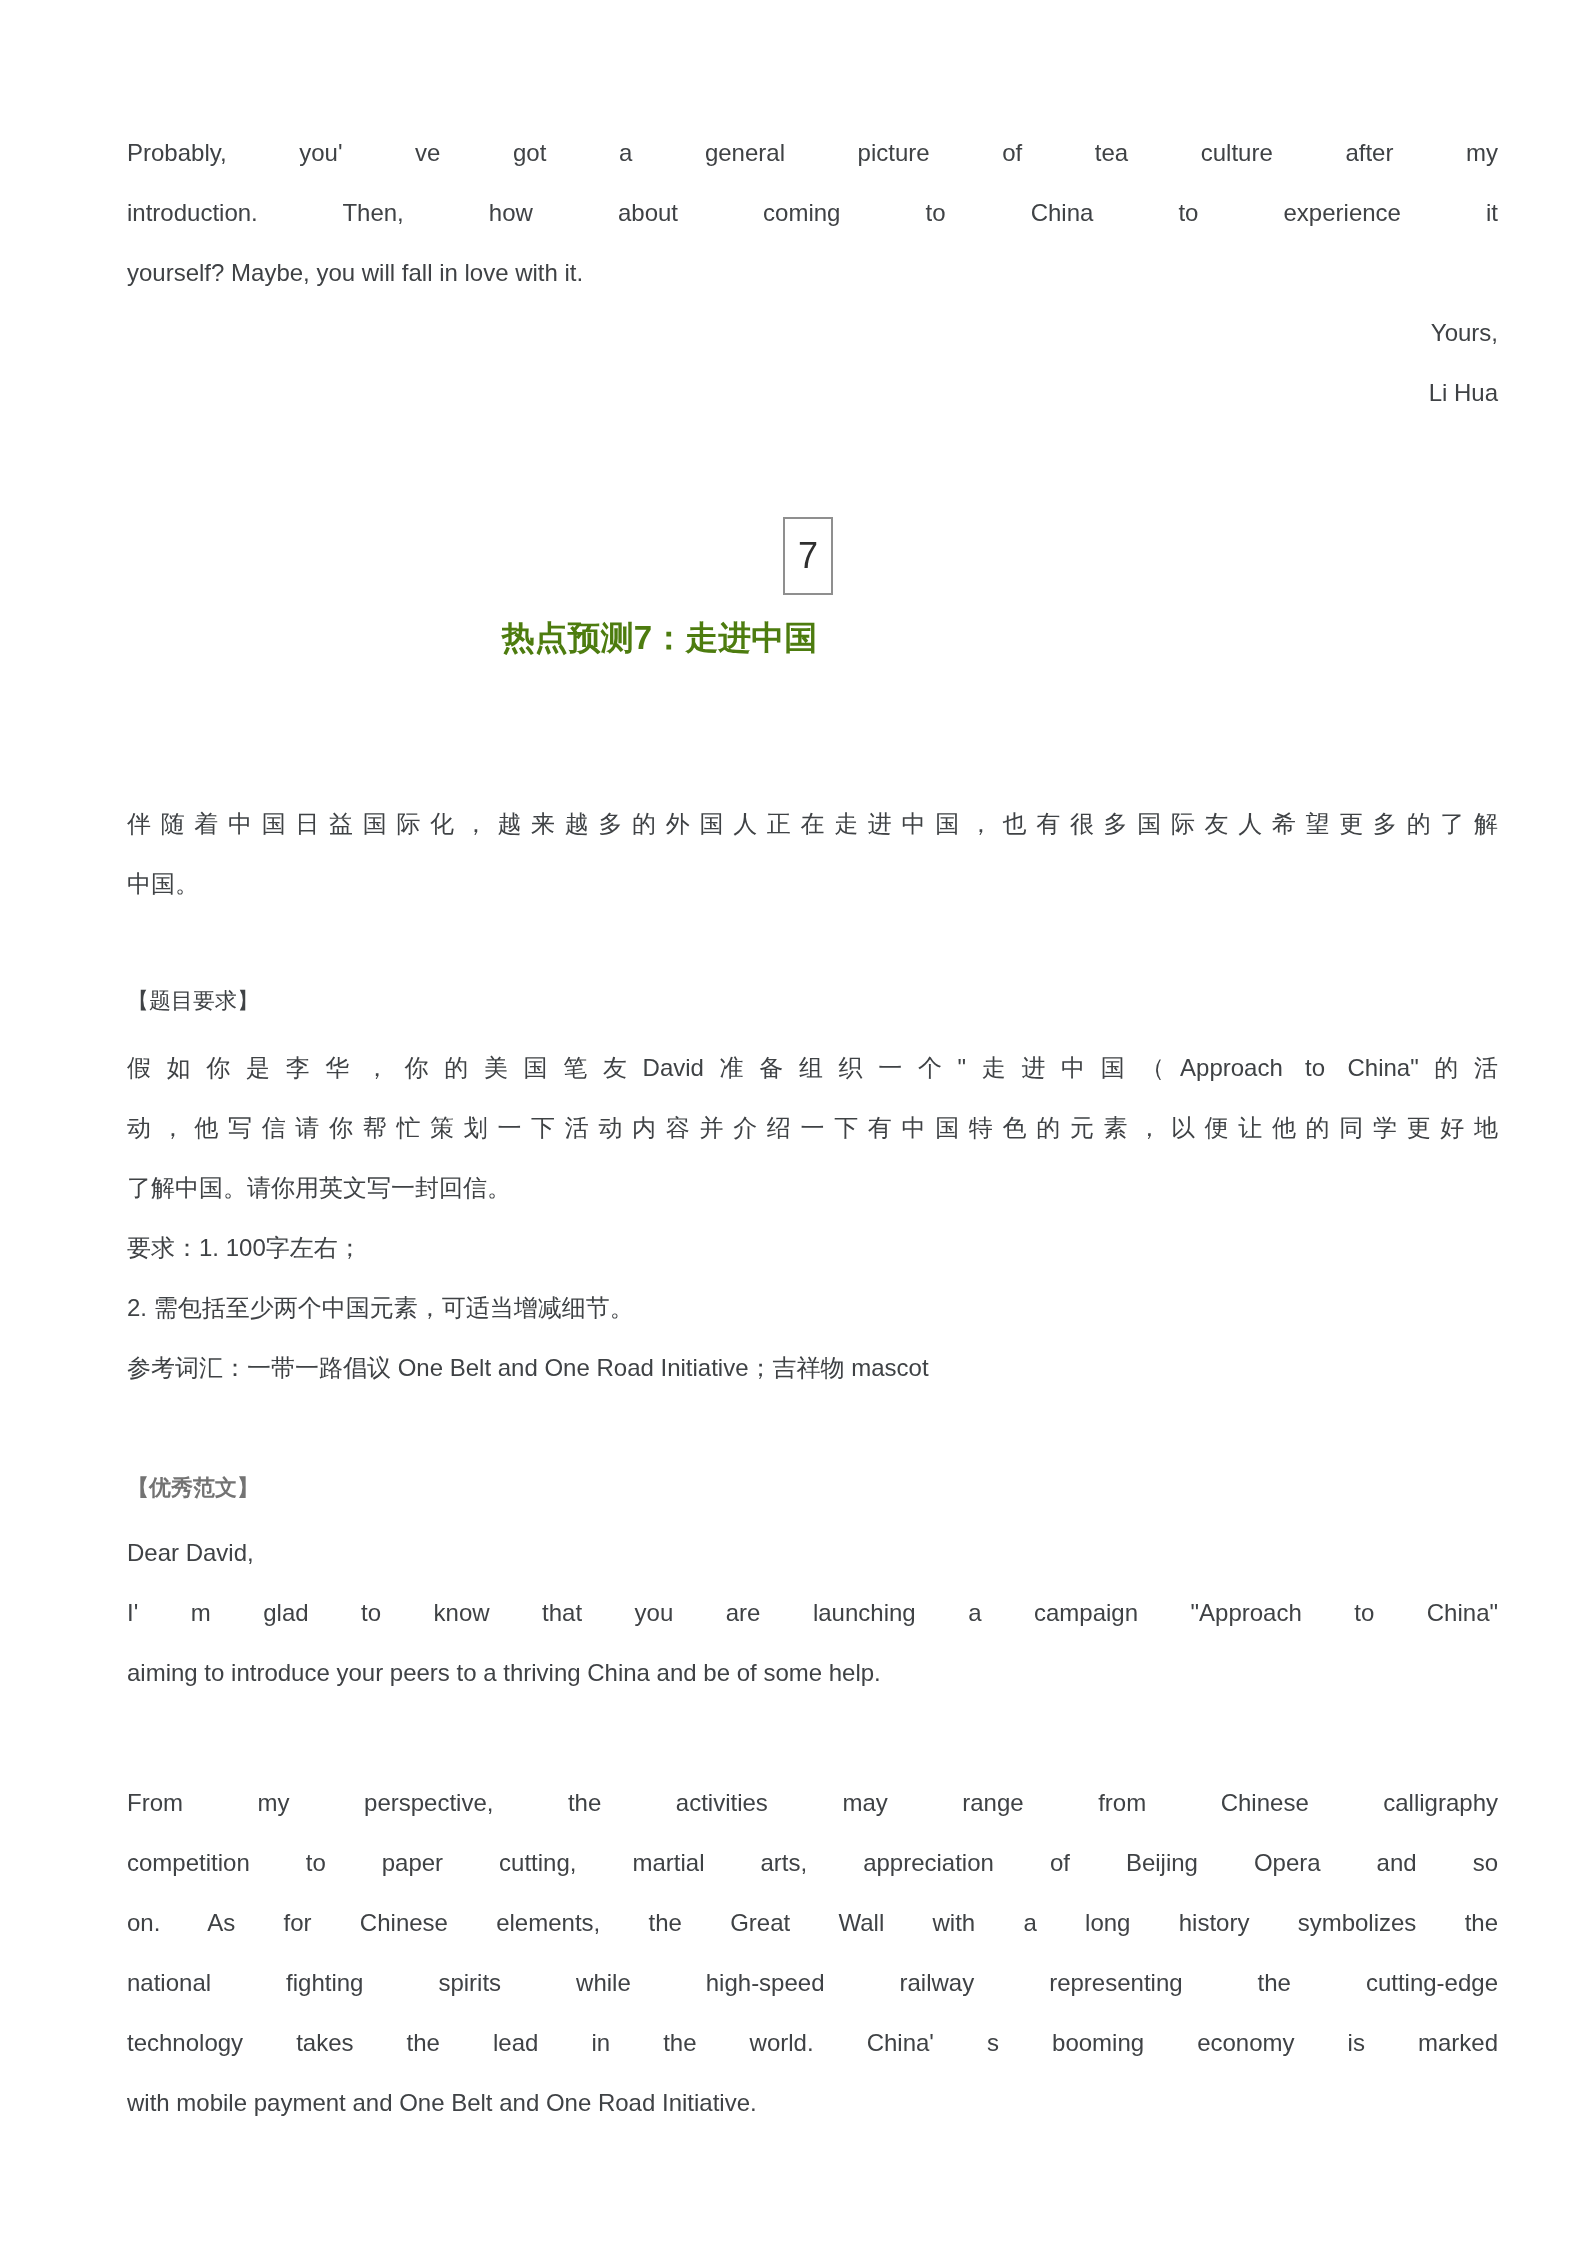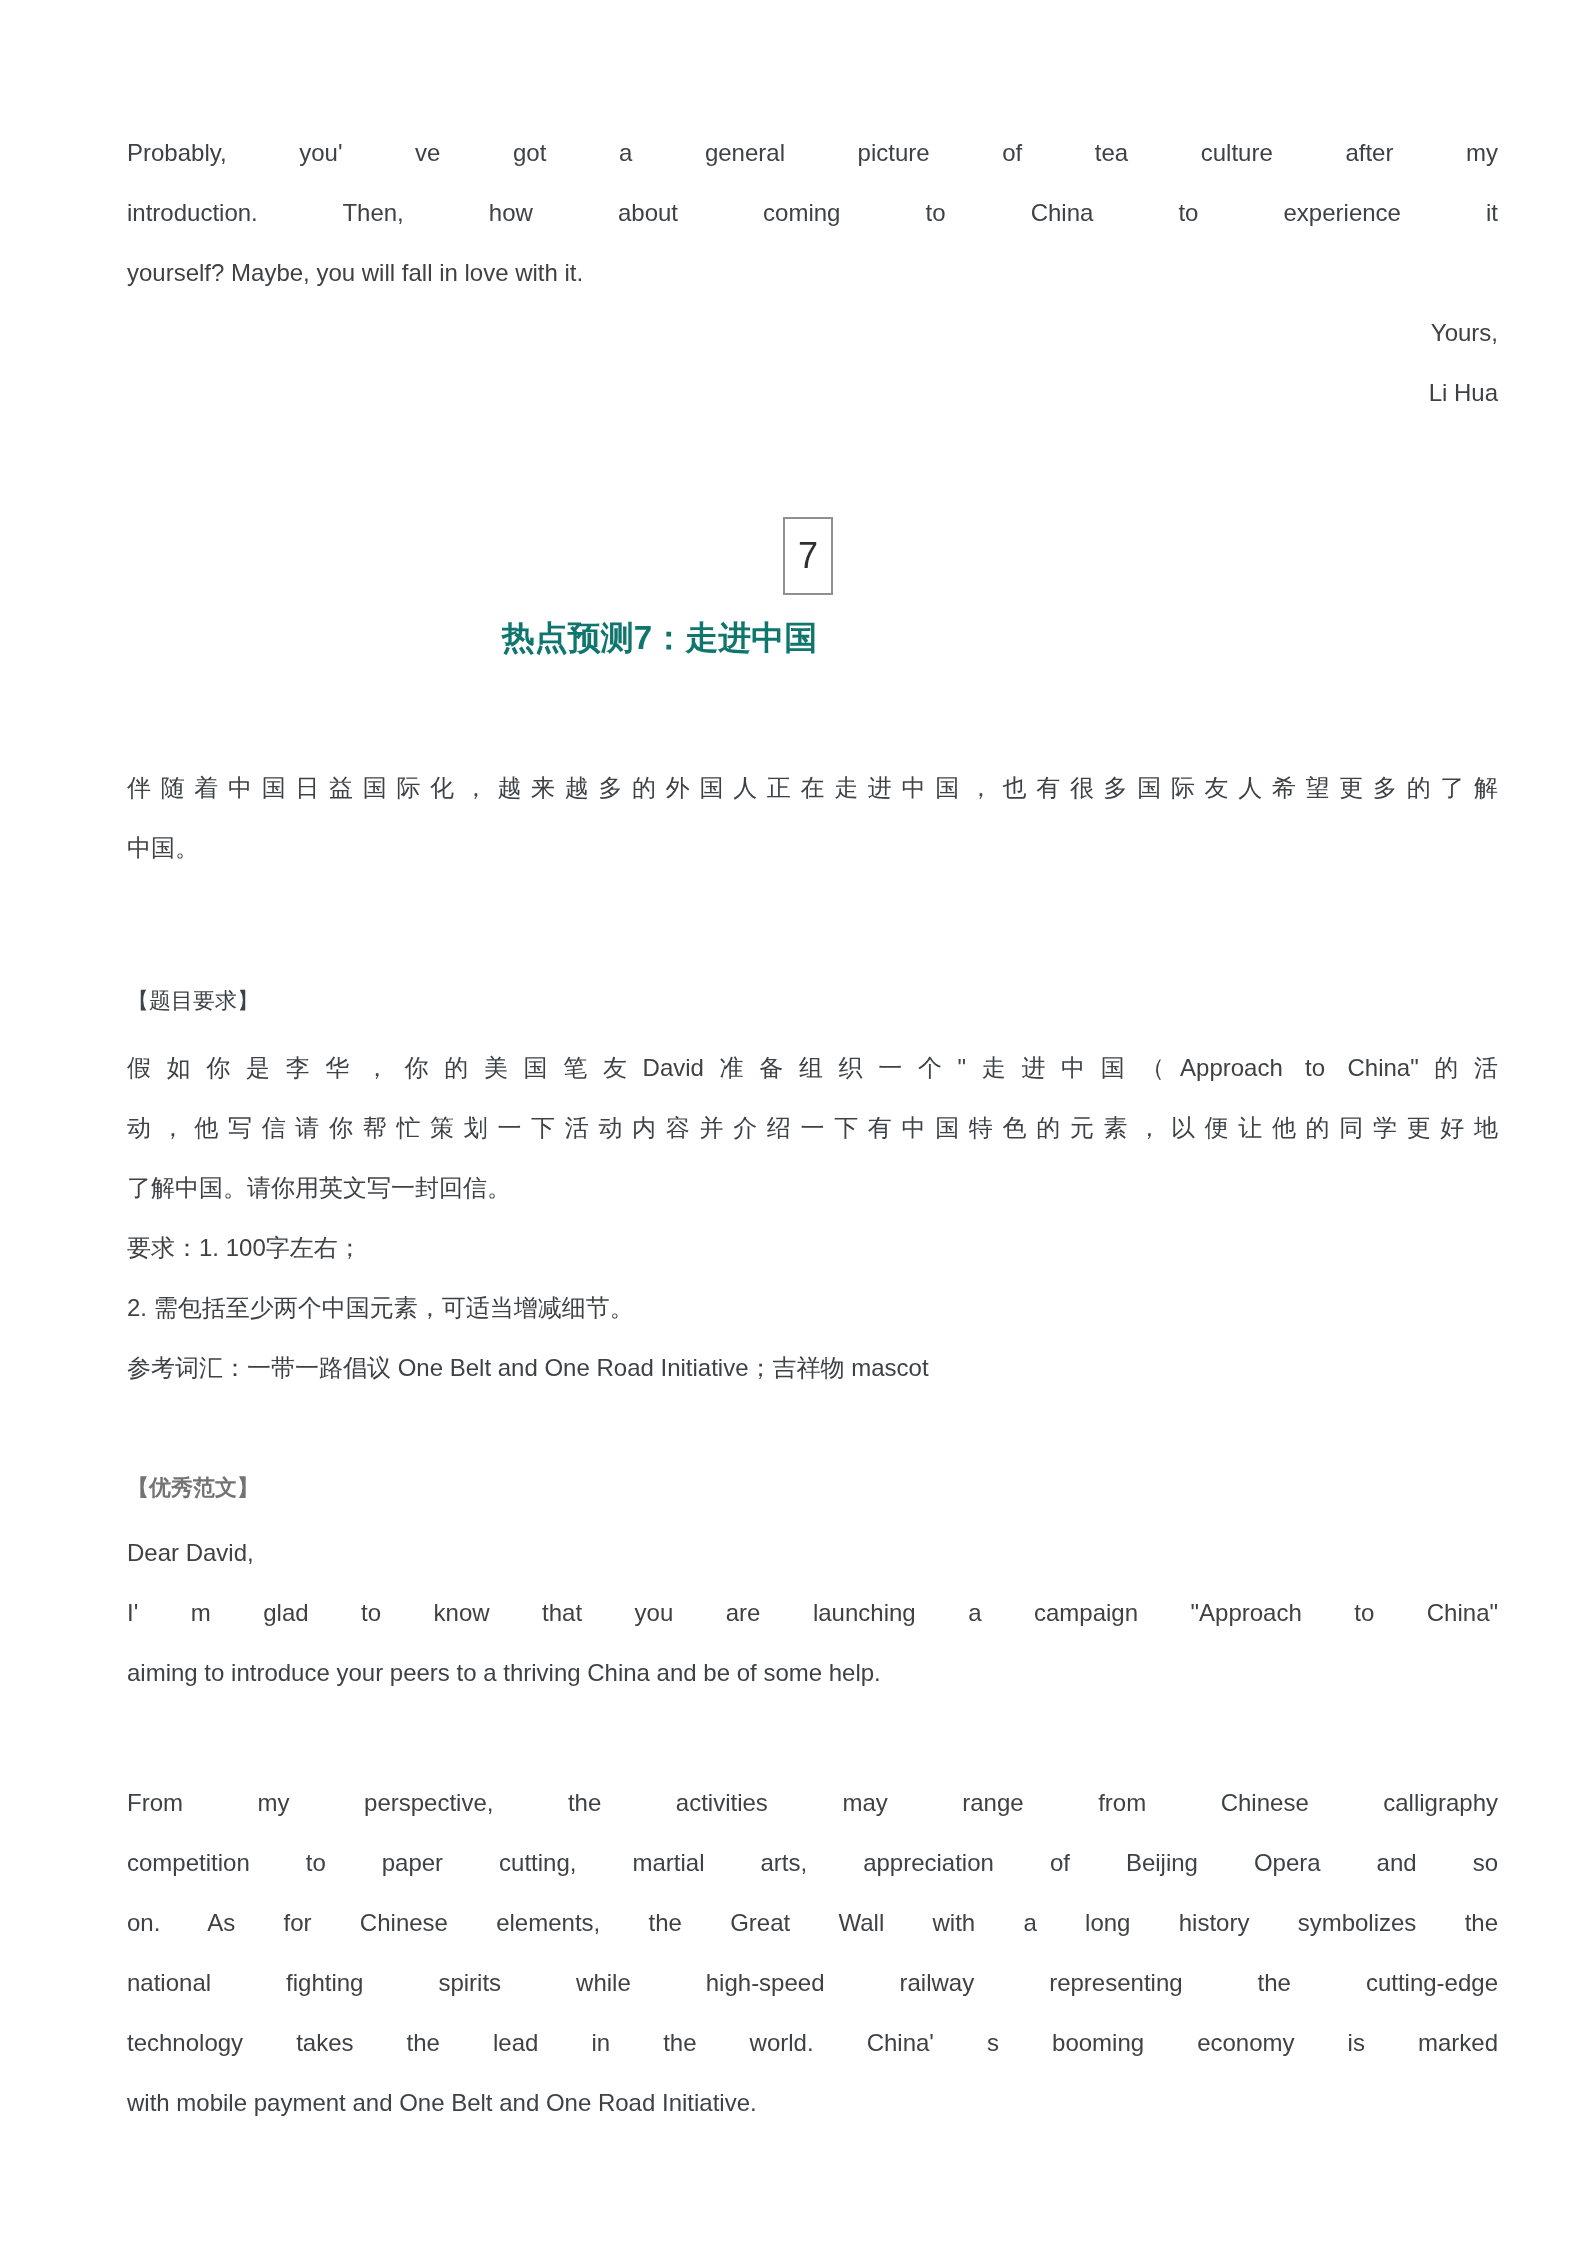--- a/index.html
+++ b/index.html
@@ -54,21 +54,21 @@
   .section-heading {
     position: absolute;
     left: 0;
     top: 615px;
     width: 1319px;
     height: 45px;
     line-height: 45px;
     text-align: center;
     font-size: 33px;
     font-weight: bold;
-    color: #0f766e;
+    color: #4d7c0f;
   }
   .sub-header {
     font-size: 22px;
     height: 46px;
     line-height: 46px;
   }
   .red-header {
     color: #737373;
     font-weight: bold;
   }
@@ -88,21 +88,21 @@
     <div class="line right">Yours,</div>
     <div class="line right">Li Hua</div>
   </div>
 
   <div class="section-number-box">
     <span>7</span>
   </div>
 
   <div class="section-heading">热点预测7：走进中国</div>
 
-  <div class="blk" style="top:758px;">
+  <div class="blk" style="top:794px;">
     <div class="line j">伴随着中国日益国际化，越来越多的外国人正在走进中国，也有很多国际友人希望更多的了解</div>
     <div class="line">中国。</div>
   </div>
 
   <div class="blk sub-header" style="top:978px;">【题目要求】</div>
 
   <div class="blk" style="top:1038px;">
     <div class="line j">假如你是李华，你的美国笔友David准备组织一个"走进中国（Approach to China"的活</div>
     <div class="line j">动，他写信请你帮忙策划一下活动内容并介绍一下有中国特色的元素，以便让他的同学更好地</div>
     <div class="line">了解中国。请你用英文写一封回信。</div>

